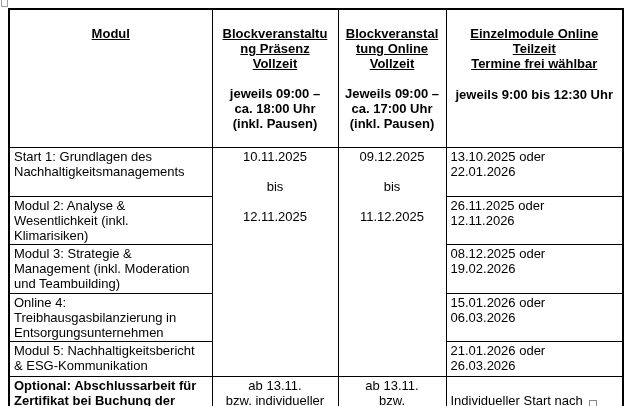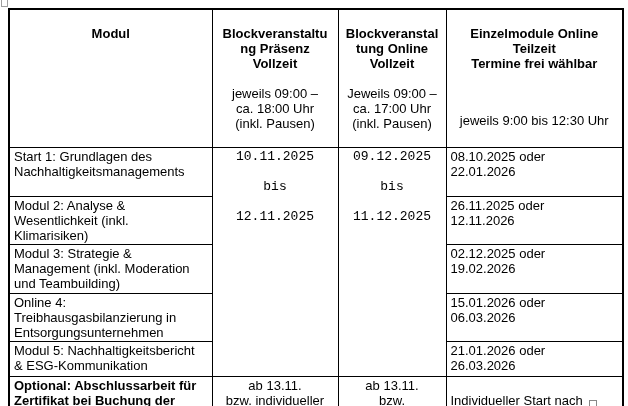--- a/index.html
+++ b/index.html
@@ -28,28 +28,27 @@
     vertical-align: top;
     padding: 1px 4px;
     line-height: 15px;
     white-space: pre-line;
     overflow: hidden;
   }
   .hdr {
     text-align: center;
   }
   .bold { font-weight: bold; }
-  .hdr-title { font-weight: bold; display: block; }
-  .hdr-sub { font-weight: normal; display: block; }
-  .hdr-sub-gap { margin-top: 27px; }
+  .hdr-title { font-weight: bold; display: block; text-decoration: underline; }
+  .hdr-sub { font-weight: bold; display: block; }
+  .hdr-sub-gap { margin-top: 1px; }
   .modul-cell { text-align: left; }
   .merged-dates {
     text-align: center;
     padding-top: 32px;
-    font-family: Liberation Mono, monospace;
   }
   .einzel-dates { text-align: left; }
   .center-cell { text-align: center; }
   .final-einzel { white-space: normal; }
   .move-handle {
     position: absolute;
     left: 1px;
     top: -2px;
     width: 7px;
     height: 9px;
@@ -116,37 +115,37 @@
     <td class="merged-dates" rowspan="5">10.11.2025
 
 bis
 
 12.11.2025</td>
     <td class="merged-dates" rowspan="5">09.12.2025
 
 bis
 
 11.12.2025</td>
-    <td class="einzel-dates">08.10.2025 oder
+    <td class="einzel-dates">13.10.2025 oder
 22.01.2026</td>
   </tr>
 
   <tr style="height:46px">
     <td class="modul-cell">Modul 2: Analyse &amp;
 Wesentlichkeit (inkl.
 Klimarisiken)</td>
     <td class="einzel-dates">26.11.2025 oder
 12.11.2026</td>
   </tr>
 
   <tr style="height:49px">
     <td class="modul-cell">Modul 3: Strategie &amp;
 Management (inkl. Moderation
 und Teambuilding)</td>
-    <td class="einzel-dates">02.12.2025 oder
+    <td class="einzel-dates">08.12.2025 oder
 19.02.2026</td>
   </tr>
 
   <tr style="height:45px">
     <td class="modul-cell">Online 4:
 Treibhausgasbilanzierung in
 Entsorgungsunternehmen</td>
     <td class="einzel-dates">15.01.2026 oder
 06.03.2026</td>
   </tr>

